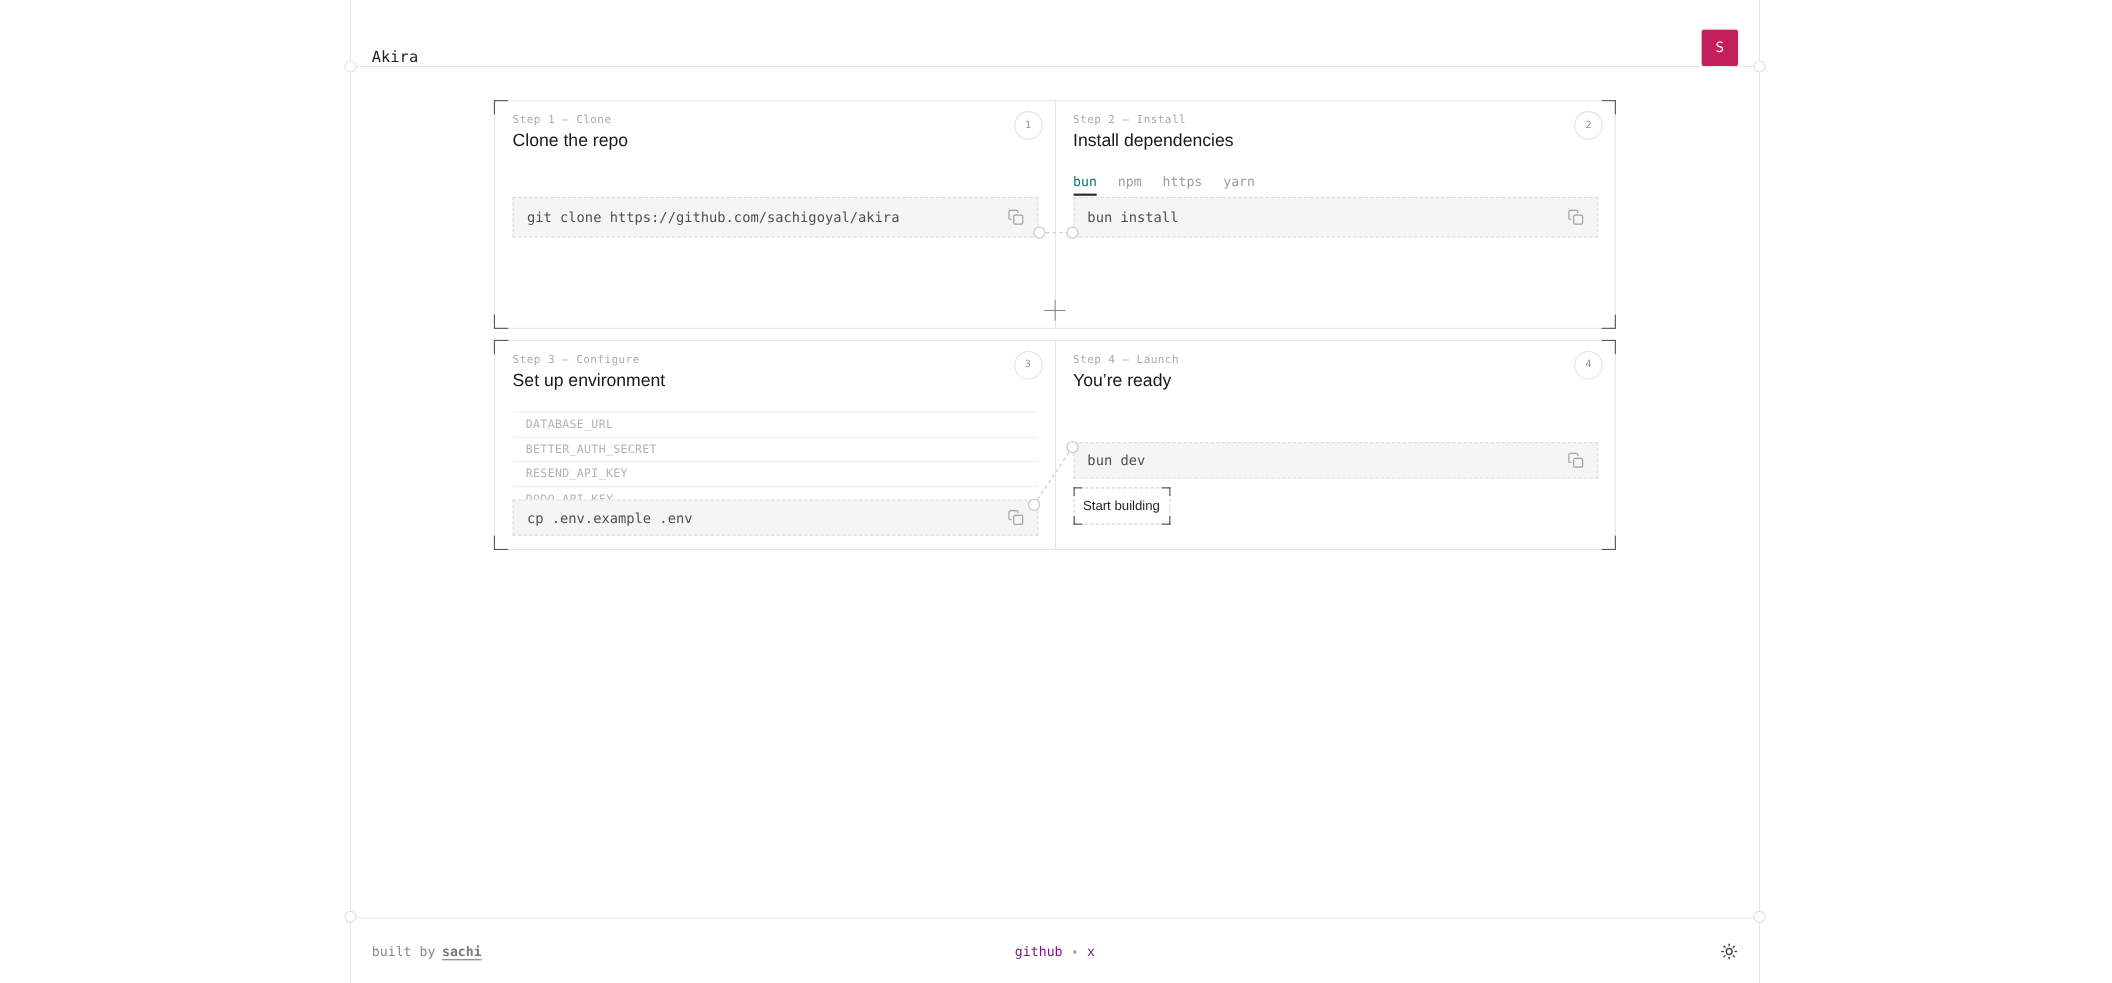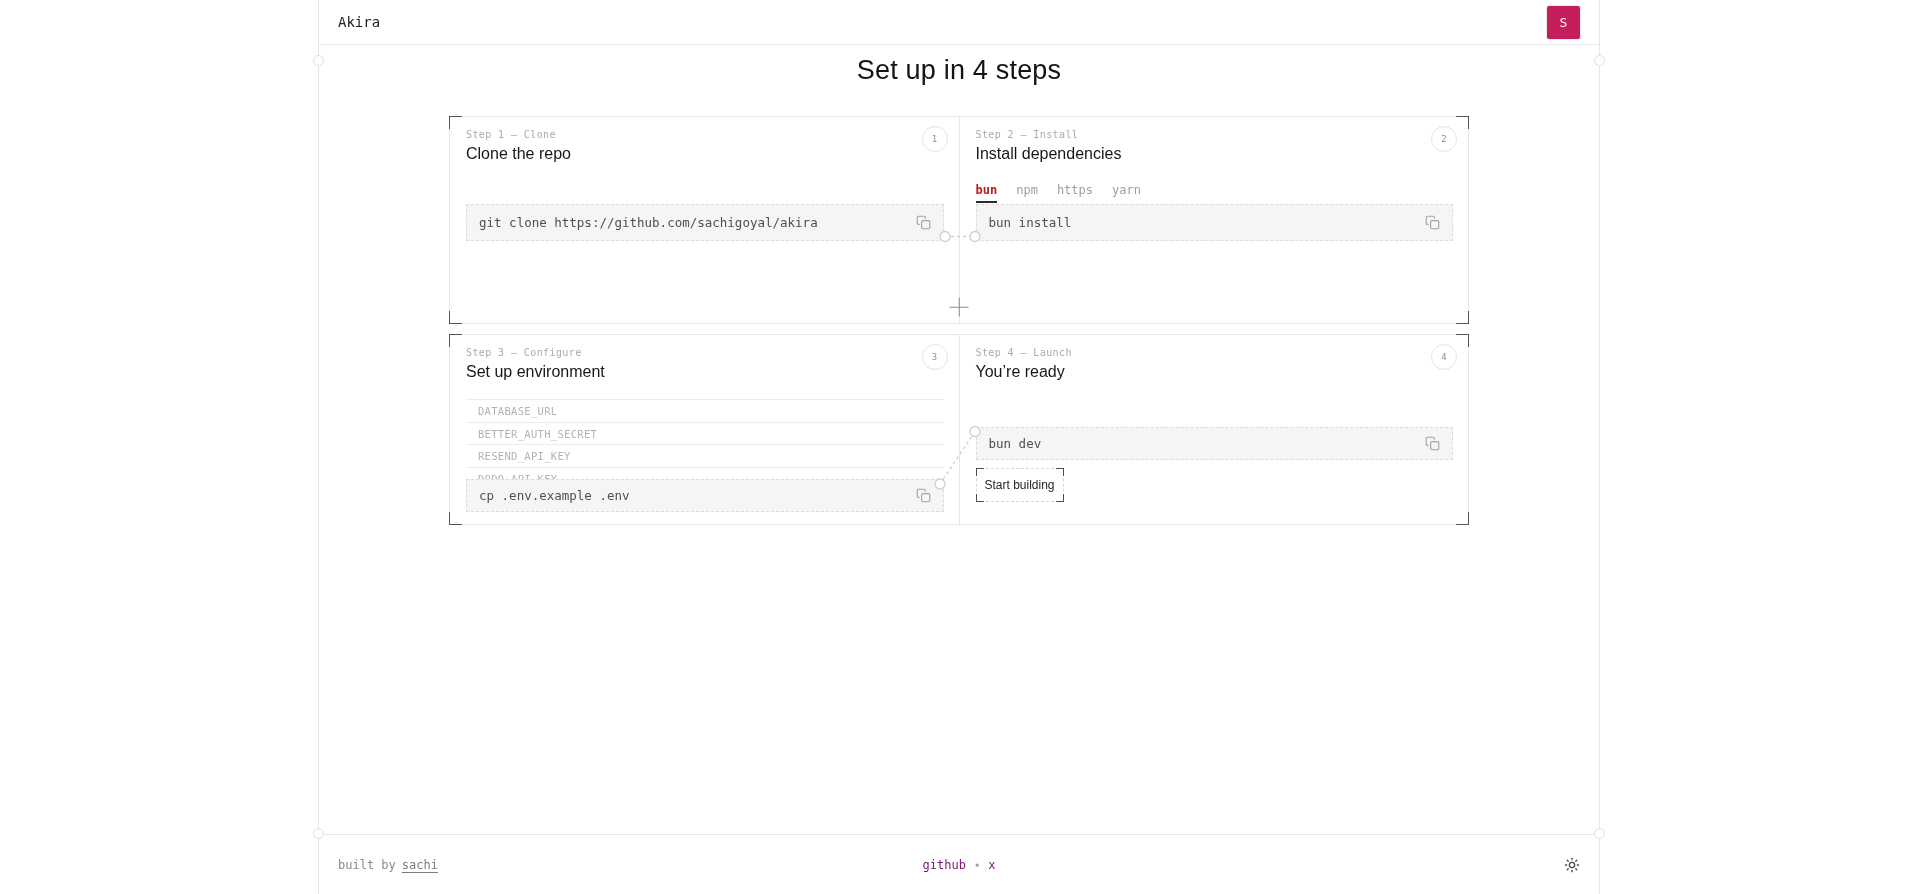--- a/index.html
+++ b/index.html
@@ -3,21 +3,21 @@
 <meta charset="utf-8">
 <style>
   * { margin:0; padding:0; box-sizing:border-box; }
   html,body { width:1920px; height:894px; background:#ffffff; }
   body { font-family:"DejaVu Sans Mono", monospace; color:#1a1a1a; position:relative; overflow:hidden; }
 
   .frame { position:absolute; left:318px; top:0; width:1282px; height:894px;
            border-left:1px solid #e7e7e7; border-right:1px solid #e7e7e7; background:#fff; }
 
   
-  .header { height:45px; border-bottom:1px solid #e7e7e7; display:flex; align-items:center;
+  .header { height:61px; border-bottom:1px solid #e7e7e7; display:flex; align-items:flex-end;
             justify-content:space-between; padding:0 19px; }
   .logo { font-size:14px; font-weight:500; color:#222; cursor:pointer; }
   .avatar { width:33px; height:33px; background:#c41e5c; color:#fdf2f6; display:flex; align-items:center;
             justify-content:center; font-size:13px; border-radius:2px; box-shadow:0 0 0 1px #ececec; cursor:pointer; }
 
   
   .notch { position:absolute; width:11px; height:11px; border-radius:50%; background:#fff;
            border:1px solid #e0e0e0; z-index:3; }
   .notch.tl { left:-6px; top:55px; }   .notch.tr { right:-6px; top:55px; }
   .notch.bl { left:-6px; top:828px; }  .notch.br { right:-6px; top:828px; }
@@ -47,21 +47,21 @@
           display:flex; align-items:center; padding:0 12px; font-size:12.5px; color:#4f4f4f; }
   .code .cmd { flex:1; }
   .c1 .code, .c2 .code { top:87px; height:37px; }
   .c3 .code { top:144px; height:33px; }
   .c4 .code { top:92px; height:33px;gap:19px; }
   .copy-btn { background:none; border:none; cursor:pointer; color:#a3a3a3; display:flex; padding:0; }
   .copy-btn svg { width:15px; height:15px; }
 
   .tabs { position:absolute; top:66px; left:16px; display:flex; gap:19px; font-size:12px; color:#9e9e9e; }
   .tab { padding-bottom:4px; cursor:pointer; border-bottom:2px solid transparent; }
-  .tab.active { color:#b91c1c; font-weight:700; border-bottom-color:#2b2b2b; }
+  .tab.active { color:#0f766e; font-weight:400; border-bottom-color:#2b2b2b; }
 
   .env-list { position:absolute; top:48px; left:16px; right:15px; list-style:none; border-top:1px solid #ededed;margin-top:16px; }
   .env-list li { height:22.5px; line-height:22.5px; border-bottom:1px solid #ededed; padding-left:12px;
                  font-size:10.5px; color:#b3b3b3; letter-spacing:0.3px; }
 
   .start-btn { position:absolute; top:133px; left:16px; width:88px; height:34px; border:1px dashed #d6d6d6;
                background:#fff; font-family:"Liberation Sans", sans-serif; font-size:12px; color:#1f1f1f;
                cursor:pointer; }
   .btn-corner { position:absolute; width:8px; height:8px; }
   .btn-corner.tl { top:-1px; left:-1px; border-top:1.5px solid #4f4f4f; border-left:1.5px solid #4f4f4f; }
@@ -83,21 +83,21 @@
                   background:#8c8c8c; transform:translateX(-50%); }
   .plus::after  { content:""; position:absolute; top:50%; left:0; right:0; height:1.5px;
                   background:#8c8c8c; transform:translateY(-50%); }
 
   .overlay { position:absolute; inset:0; width:100%; height:100%; z-index:5; pointer-events:none; }
 
   
   .footer { position:absolute; left:0; right:0; bottom:0; height:60px; border-top:1px solid #e7e7e7;
             display:flex; align-items:center; padding:0 19px; font-size:12px; color:#8a8a8a; }
   .f-left { display:flex; gap:6px; align-items:center; }
-  .f-left .author { color:#7a7a7a; text-decoration:underline; text-underline-offset:3px; cursor:pointer; }
+  .f-left .author { color:#7a7a7a; text-decoration:underline; text-underline-offset:3px; cursor:pointer;font-weight:bold; }
   .f-center { position:absolute; left:0; right:0; text-align:center; display:flex; gap:9px;
               justify-content:center; align-items:center; pointer-events:none; }
   .f-center a { color:#701a75; cursor:pointer; text-decoration:none; pointer-events:auto; }
   .f-sep { font-size:7px; color:#9a9a9a; }
   .theme-btn { margin-left:auto; background:none; border:none; cursor:pointer; color:#4a4a4a;
                display:flex; align-items:center; z-index:2; }
   .theme-btn svg { width:16px; height:16px; }
 </style>
 </head>
 <body>
@@ -110,21 +110,20 @@
       <span>S</span>
     </div>
   </header>
 
   <div class="notch tl"></div>
   <div class="notch tr"></div>
   <div class="notch bl"></div>
   <div class="notch br"></div>
 
   <main>
-    <h1 class="hero-title">Set up in 4 steps</h1>
 
     <div class="grid">
 
       <div class="row row1">
         <span class="mark tl"></span>
         <span class="mark tr"></span>
         <span class="mark bl"></span>
         <span class="mark br"></span>
 
         <section class="card c1">

